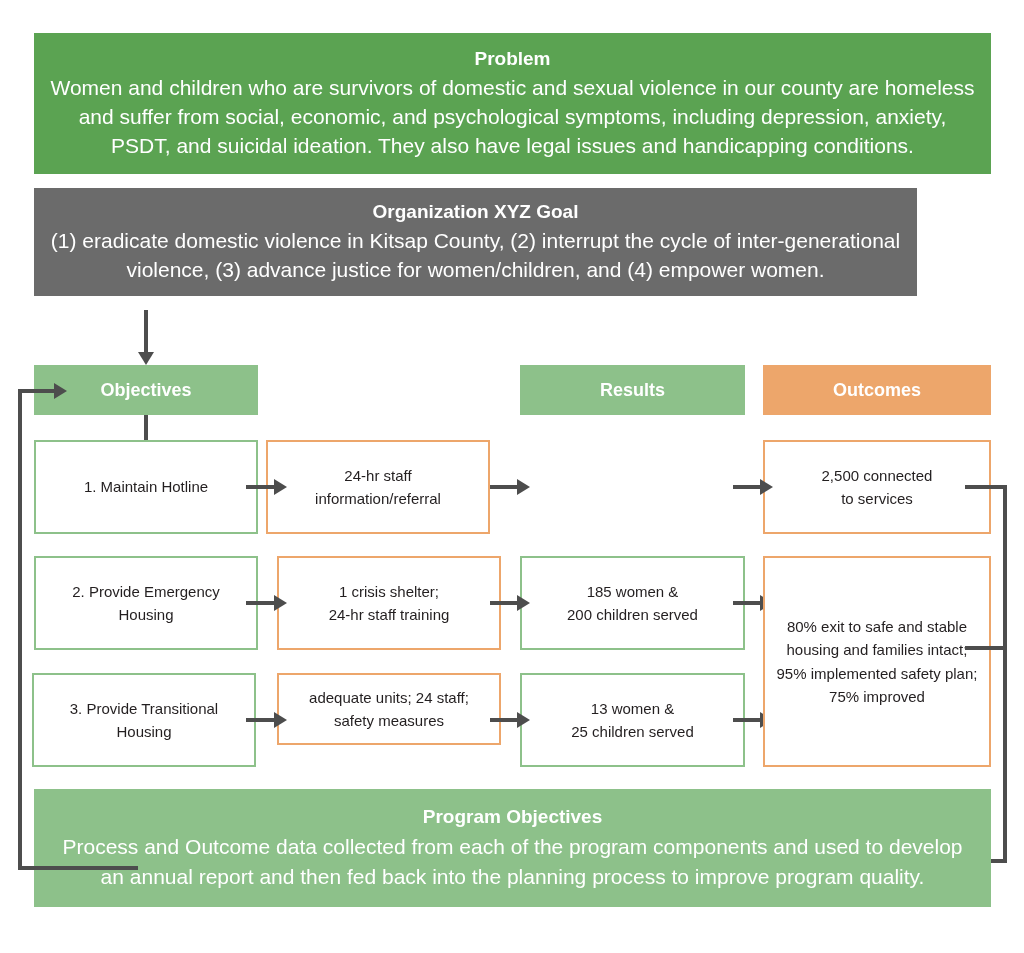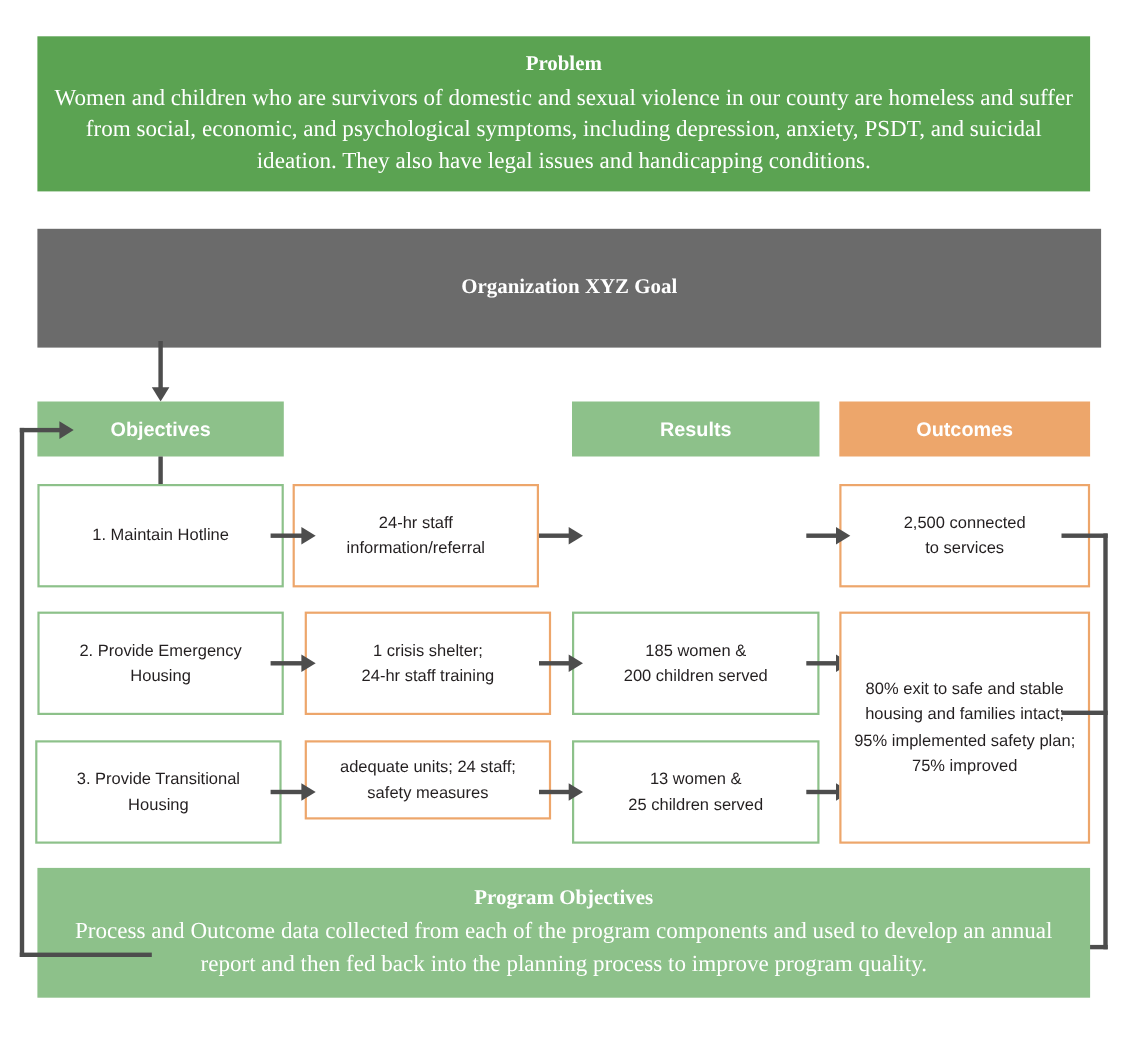--- a/index.html
+++ b/index.html
@@ -20,37 +20,36 @@
   .banner {
     position: absolute;
     color: #ffffff;
     text-align: center;
     padding: 8px 14px;
     display: flex;
     flex-direction: column;
     justify-content: center;
     align-items: center;
     line-height: 1.38;
-    font-family: Liberation Serif, serif;
   }
   .banner .b-title {
     font-weight: bold;
     font-size: 19px;
     margin-bottom: 2px;
   }
   .banner .b-body {
     font-size: 21px;
   }
 
   #problem-banner {
     left: 34px; top: 33px; width: 957px; height: 141px;
     background: #5ba352;
   }
   #goal-banner {
-    left: 34px; top: 208px; width: 967px; height: 108px;
+    left: 34px; top: 188px; width: 883px; height: 108px;
     background: #6b6b6b;
   }
   #eval-banner {
     left: 34px; top: 789px; width: 957px; height: 118px;
     background: #8dc18a;
   }
   #eval-banner .b-body { line-height: 1.42; }
 
   
   .col-header {
@@ -117,20 +116,21 @@
 
 <div id="canvas">
 
   <div id="problem-banner" class="banner">
     <div class="b-title">Problem</div>
     <div class="b-body">Women and children who are survivors of domestic and sexual violence in our county are homeless and suffer from social, economic, and psychological symptoms, including depression, anxiety, PSDT, and suicidal ideation. They also have legal issues and handicapping conditions.</div>
   </div>
 
   <div id="goal-banner" class="banner">
     <div class="b-title">Organization XYZ Goal</div>
+    <div class="b-body">(1) eradicate domestic violence in Kitsap County, (2) interrupt the cycle of inter-generational violence, (3) advance justice for women/children, and (4) empower women.</div>
   </div>
 
   <div class="vline" style="left:144px; top:310px; height:44px;"></div>
   <div class="arrow arrow-down" style="left:138px; top:352px;"></div>
 
   <div class="col-header ch-green" style="left:34px; width:224px;">
     <span>Objectives</span>
   </div>
   <div class="col-header ch-green" style="left:520px; width:225px;">
     <span>Results</span>

